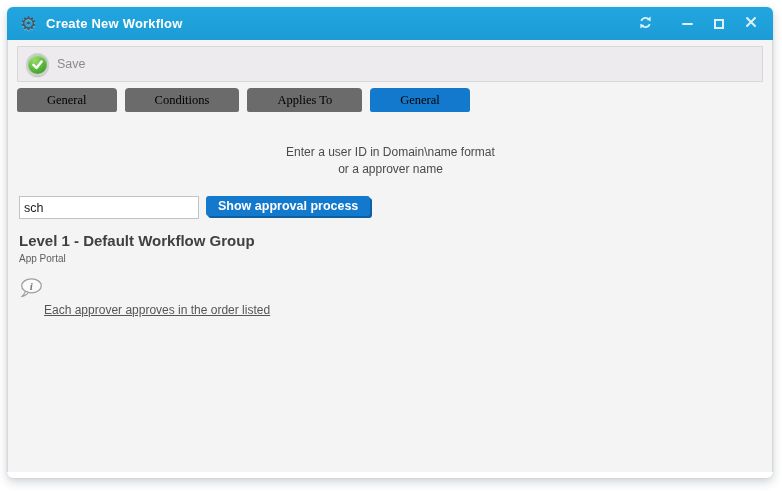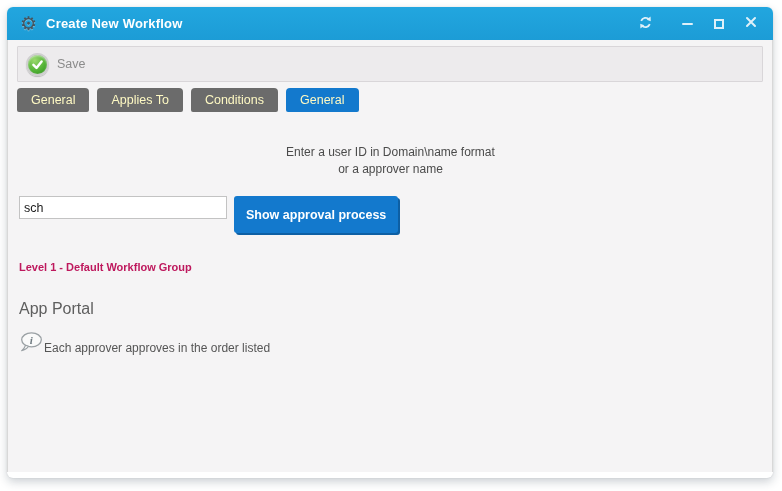--- a/index.html
+++ b/index.html
@@ -49,48 +49,48 @@
     background:radial-gradient(circle at 35% 28%, #9bd96e, #54b437 55%, #2f8c1c);
     border:2px solid #cfcfcf;
     box-shadow:inset 0 1px 2px rgba(255,255,255,.6), 0 1px 1px rgba(0,0,0,.2);
     display:flex; align-items:center; justify-content:center;
   }
   .save-label { color:#8b8b8b; font-size:12.5px; }
 
   
   .tabs { display:flex; gap:8px; margin:6px 0 0 9px; }
   .tab {
-    height:24px; padding:0 14px; border:none; cursor:pointer;
-    background:#6b6b6b; color:#fef9c3; font-size:12.5px; font-family:Liberation Sans, sans-serif;
+    height:24px; padding:0 30px; border:none; cursor:pointer;
+    background:#6b6b6b; color:#000000; font-size:12.5px; font-family:Liberation Serif, serif;
     border-radius:4px 4px 2px 2px; display:flex; align-items:center;
   }
   .tab.active { background:#1379cd; font-weight:normal; }
 
   
   .panel { flex:1; padding:32px 10px 0 11px; }
   .instruction { font-size:12px; color:#4b4b4b; line-height:17px;text-align:center; }
 
   .sim-row { display:flex; align-items:stretch; margin-top:18px; }
   .user-input {
-    width:208px; height:23px; border:1px solid #c3c3c3; background:#ffffff;
+    width:180px; height:23px; border:1px solid #c3c3c3; background:#ffffff;
     font-size:12.5px; font-family:inherit; color:#1a1a1a; padding:0 4px; outline:none;
   }
   .blue-btn {
-    margin-left:7px; height:37px; padding:0 12px;
+    margin-left:7px; height:20px; padding:0 12px;
     background:#1379cd; color:#ffffff; font-weight:bold; font-size:12.5px; font-family:inherit;
     border:none; border-radius:3px; cursor:pointer;
     box-shadow:2px 2px 0 0 #0d5fa4;
   }
 
-  .level-heading { margin-top:28px; font-size:11px; font-weight:bold; color:#be185d; }
-  .group-name { margin-top:27px; font-size:16px; color:#5e5e5e; }
+  .level-heading { margin-top:13px; font-size:15px; font-weight:bold; color:#404040; }
+  .group-name { margin-top:4px; font-size:10px; color:#5e5e5e; }
 
   .info-row { margin-top:13px; display:flex; align-items:flex-end; }
   .info-icon { width:24px; height:22px; flex:none; }
-  .info-note { font-size:12px; color:#555555; margin-left:1px; position:relative; top:2px; }
+  .info-note { font-size:12px; color:#555555; margin-left:1px; position:relative; top:18px;text-decoration:underline; }
 </style>
 </head>
 <body>
 
 <div class="stage">
   <div class="window">
 
     <div class="titlebar">
       <span class="gear-glyph">⚙</span>
       <span class="win-title">Create New Workflow</span>
@@ -129,22 +129,22 @@
             <svg width="15" height="15" viewBox="0 0 22 22">
               <polyline points="5,11.5 9.5,16 17,6.5" fill="none" stroke="#ffffff" stroke-width="3.6" stroke-linecap="round" stroke-linejoin="round"></polyline>
             </svg>
           </span>
           <span class="save-label">Save</span>
         </button>
       </div>
 
       <div class="tabs">
         <button class="tab">General</button>
+        <button class="tab">Conditions</button>
         <button class="tab">Applies To</button>
-        <button class="tab">Conditions</button>
         <button class="tab active">General</button>
       </div>
 
       <div class="panel">
         <div class="instruction">
           <div>Enter a user ID in Domain\name format</div>
           <div>or a approver name</div>
         </div>
 
         <div class="sim-row">

